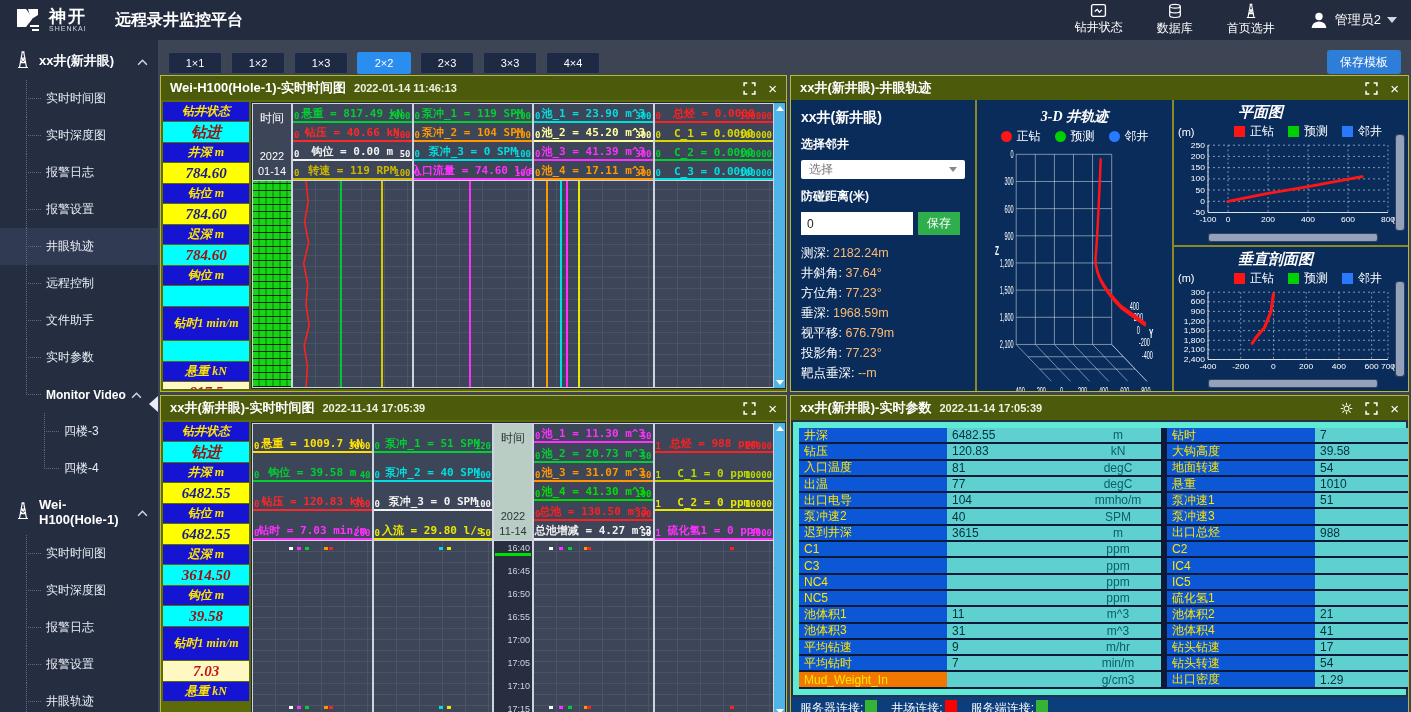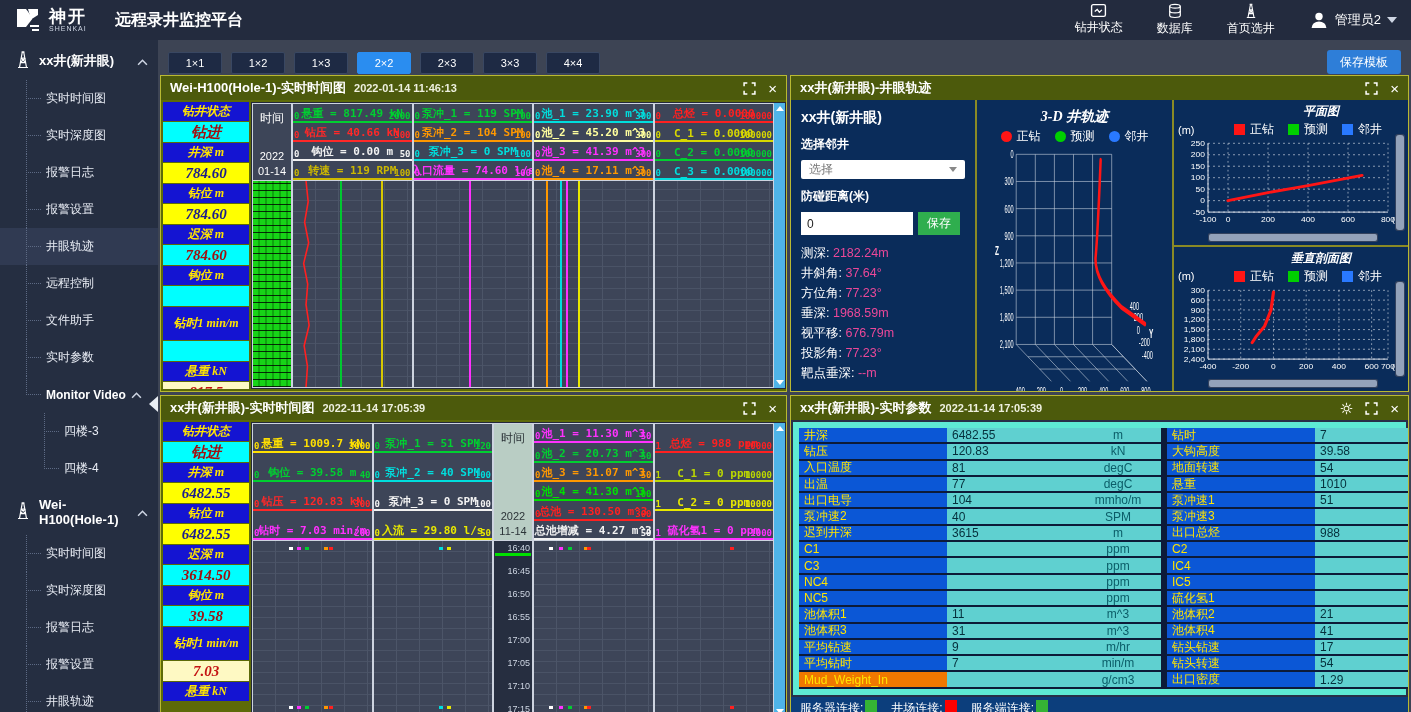--- a/index.html
+++ b/index.html
@@ -93,34 +93,34 @@
   #traj-info .wname{font-size:14px;font-weight:bold}
   #traj-info .lbl{font-size:12px;font-weight:bold;margin-top:2px}
   .sel-box{height:24px;background:#fff;color:#777;border-radius:2px;display:flex;align-items:center;
     padding:0 8px;justify-content:space-between;font-size:12px;cursor:pointer}
   .sel-car{width:0;height:0;border-left:4px solid transparent;border-right:4px solid transparent;border-top:5px solid #888}
   .dist-row{display:flex;gap:5px;align-items:center}
   .dist-row input{width:112px;height:23px;border:none;padding:0 6px;font-size:12px;color:#222;background:#fff}
   .save-grn{height:23px;background:#2fae4e;border:none;color:#fff;font-size:12px;padding:0 9px;border-radius:0;cursor:pointer}
   .stat{font-size:12.5px;margin-top:3px}
   .stat b{font-weight:normal;color:#fff}
-  .stat span{color:#ec4899}
+  .stat span{color:#fdba74}
   #viz3d{flex:1;position:relative;border-right:2px solid #8a8a25;overflow:hidden}
   #viz3d .c3d-title{position:absolute;top:8px;left:0;right:0;text-align:center;font-weight:bold;font-style:italic;
     font-family:"Liberation Serif",serif;font-size:14px}
   .legend{display:flex;gap:14px;align-items:center;justify-content:center;font-size:12px}
   .legend .li{display:flex;gap:5px;align-items:center}
   .lg-dot{width:11px;height:11px;border-radius:50%}
   .lg-sq{width:11px;height:11px}
   #viz3d .legend{position:absolute;top:28px;left:0;right:0}
   #minis{width:234px;flex:none;display:flex;flex-direction:column}
   .mini{flex:1;border-bottom:2px solid #8a8a25;position:relative;padding:3px 4px 2px;display:flex;flex-direction:column;overflow:hidden}
   .mini:last-child{border-bottom:none}
-  .mini .mtitle{text-align:center;font-weight:bold;font-style:italic;font-family:"Liberation Serif",serif;
-    font-size:12px;padding-left:60px}
+  .mini .mtitle{text-align:left;font-weight:bold;font-style:italic;font-family:"Liberation Serif",serif;
+    font-size:15px;padding-left:60px}
   .mini .mhead{display:flex;align-items:center;font-size:11px;margin-top:1px}
   .mini .munit{width:34px}
   .mini svg{flex:1}
   .hscroll{height:9px;margin:1px 26px 1px 30px;background:#33425e;border:1px solid #6b7astroke;border-radius:2px;position:relative}
   .hscroll .thumb{position:absolute;inset:1px;background:#93a2ba;border-radius:2px}
   .vsb{position:absolute;right:3px;width:10px;background:#33425e;border-radius:3px}
   .vsb .thumb{position:absolute;inset:1px;background:#93a2ba;border-radius:3px}
   
   .parpan{flex:1;display:flex;flex-direction:column;background:#273049;overflow:hidden}
   #br-table{margin:2px;border:6px solid #5eead4;background:#0d1b38}

